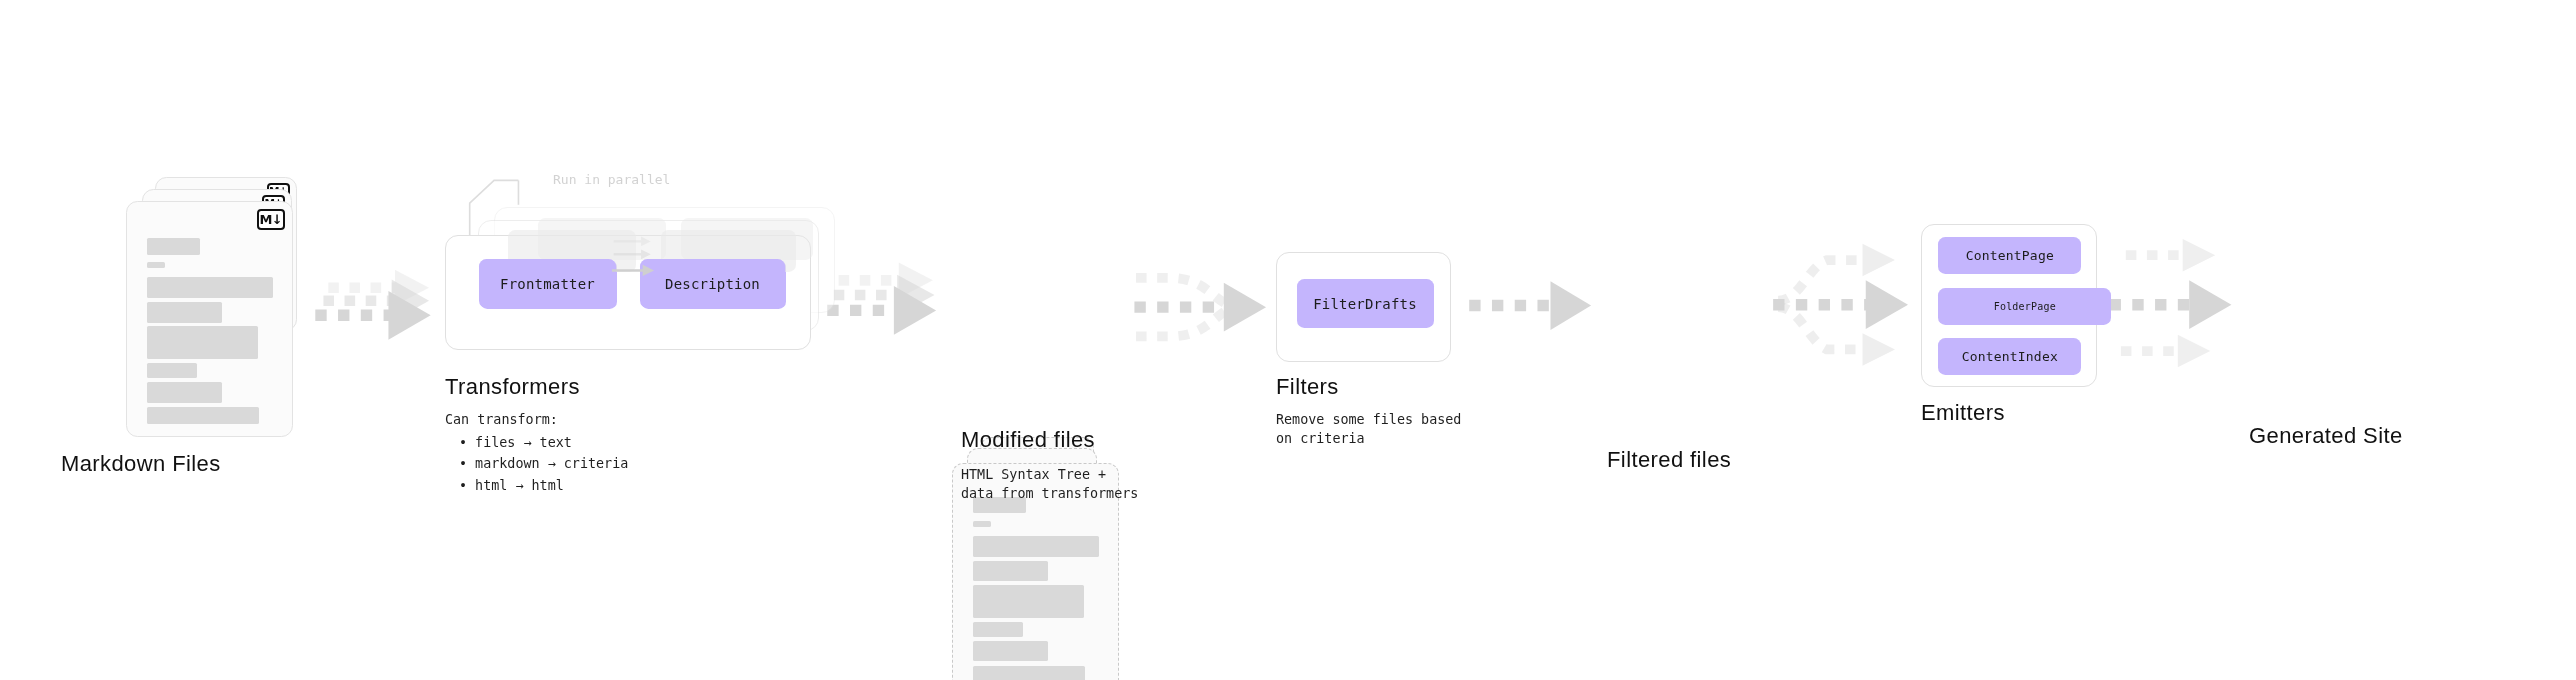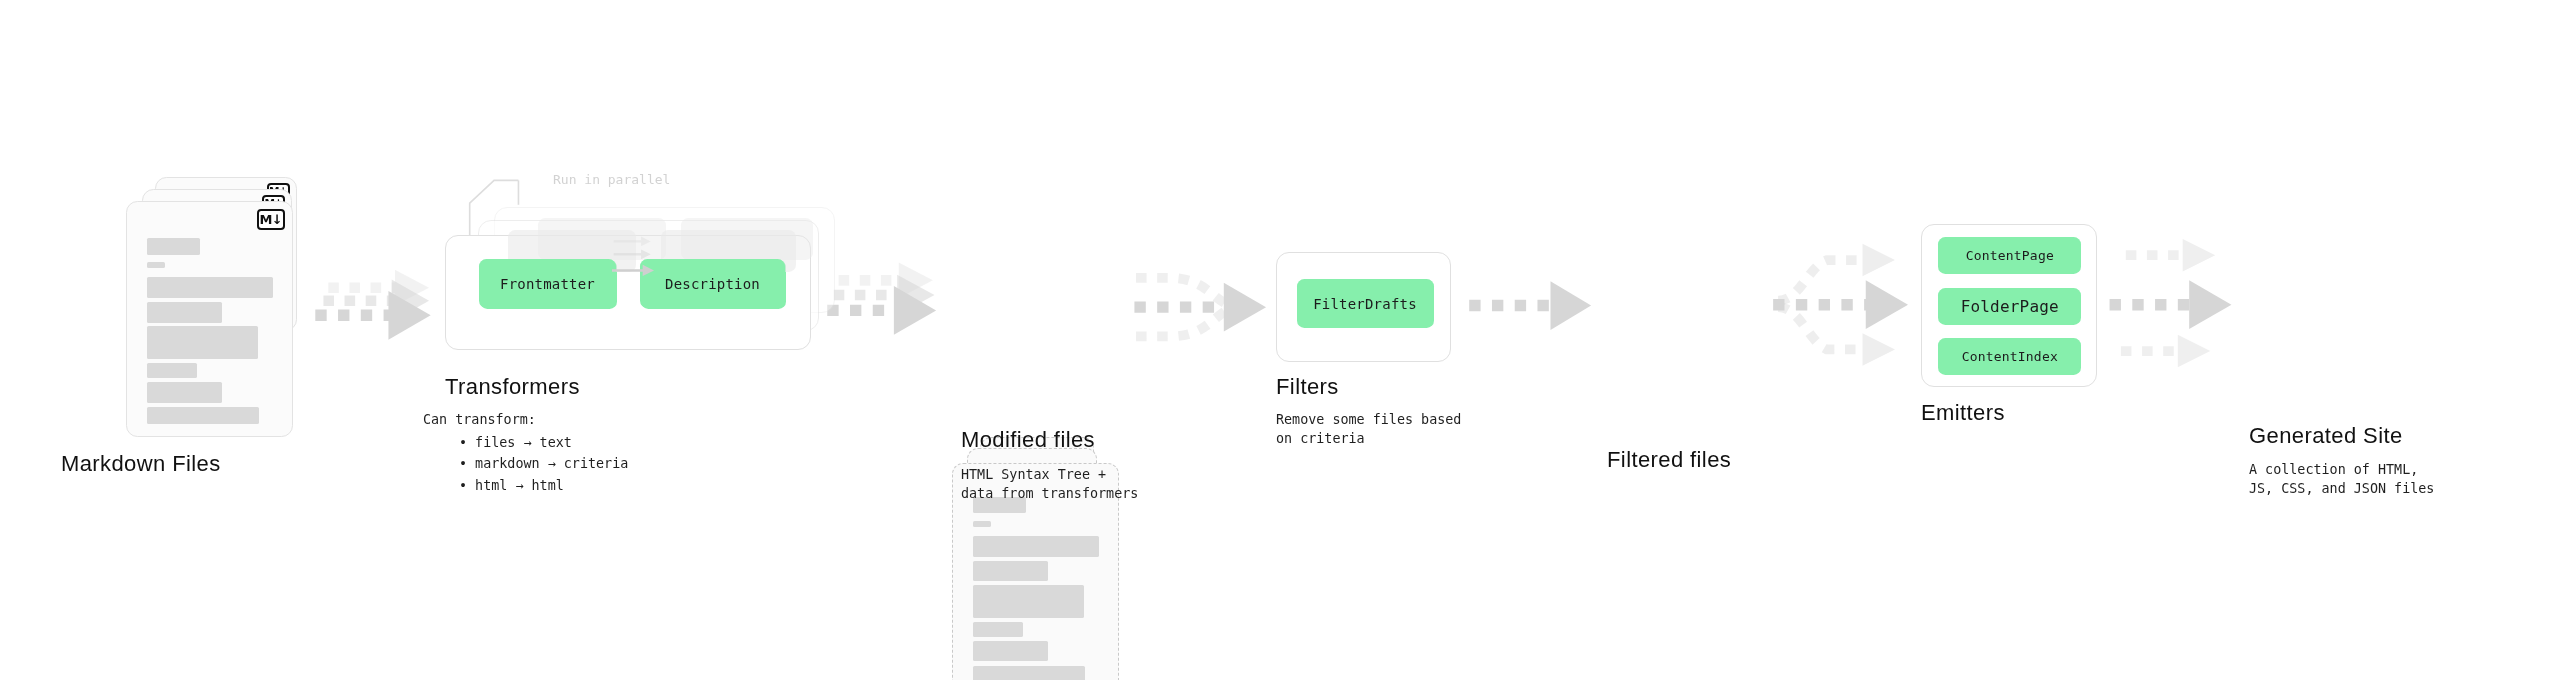--- a/index.html
+++ b/index.html
@@ -40,21 +40,21 @@
     font-weight:700;font-size:13px;line-height:1;color:#111;letter-spacing:-0.8px;
   }
   .md-badge.small{width:23px;height:17px;border-width:2px;font-size:10.6px;}
 
   
   .gbox{
     position:absolute;border:1.3px solid #e0e0e0;border-radius:13px;
     background:#ffffff;box-sizing:border-box;
   }
   .chip{
-    position:absolute;background:#86efac;border-radius:7.3px;
+    position:absolute;background:#c4b5fd;border-radius:7.3px;
     display:flex;align-items:center;justify-content:center;
     color:#1c1c1c;font-size:14px;letter-spacing:0.2px;
     font-family:"DejaVu Sans Mono","Liberation Mono",monospace;
     box-sizing:border-box;white-space:nowrap;
   }
   .chip.ghost{background:#e9e9e9;color:transparent;}
 
   
   .title{
     position:absolute;font-size:22px;color:#111;letter-spacing:0.4px;white-space:nowrap;
@@ -222,21 +222,21 @@
         <polygon points="36,24 48,30 36,36" fill="#d8d8d8"></polygon>
       </g>
       <g opacity="1">
         <line x1="0" y1="50" x2="40" y2="50" stroke="#cfcfcf" stroke-width="3"></line>
         <polygon points="38,43 52,50 38,57" fill="#cfcfcf"></polygon>
       </g>
     </svg>
   </div>
   <div class="parallel-label" style="left:553px;top:172px;">Run in parallel</div>
   <div class="title" style="left:445px;top:374px;">Transformers</div>
-  <div class="sub" style="left:423px;top:410px;">Can transform:</div>
+  <div class="sub" style="left:445px;top:410px;">Can transform:</div>
   <div class="bullets" style="left:459px;top:432px;">• files → text</div>
   <div class="bullets" style="left:459px;top:453px;">• markdown → criteria</div>
   <div class="bullets" style="left:459px;top:475px;">• html → html</div>
 
   <div class="node filestack" style="left:952px;top:177px;width:187px;height:260px;">
     <div class="sheet dashed s3" style="left:28px;top:0px;width:114px;height:49px;"></div>
     <div class="sheet dashed s2" style="left:14.6px;top:11.4px;width:130px;height:49px;"></div>
     <div class="sheet dashed s1" style="left:0px;top:26px;width:167px;height:234px;">
       <div class="sheet-body">
         <div class="bar" style="left:20.3px;top:32.5px;width:53px;height:16.3px;"></div>
@@ -261,24 +261,22 @@
   </div>
   <div class="title" style="left:1276px;top:374px;">Filters</div>
   <div class="sub" style="left:1276px;top:410px;">Remove some files based
 on criteria</div>
 
   <div class="title" style="left:1607px;top:427px;margin-top:20px;">Filtered files</div>
 
   <div class="node" style="left:1921px;top:224px;width:176px;height:163px;">
     <div class="gbox" style="left:0px;top:0px;width:176px;height:163px;">
       <div class="chip" style="left:16.3px;top:12.2px;width:143px;height:37px;font-size:13px;">ContentPage</div>
-      <div class="chip" style="left:16.3px;top:63px;width:143px;height:37px;font-size:16px;">FolderPage</div>
+      <div class="chip" style="left:16.3px;top:63px;width:173px;height:37px;font-size:10px;">FolderPage</div>
       <div class="chip" style="left:16.3px;top:113px;width:143px;height:37px;font-size:13px;">ContentIndex</div>
     </div>
   </div>
   <div class="title" style="left:1921px;top:400px;">Emitters</div>
 
   <div class="title" style="left:2249px;top:423px;">Generated Site</div>
-  <div class="sub" style="left:2249px;top:460px;">A collection of HTML,
-JS, CSS, and JSON files</div>
 
 </div>
 
 
 </body></html>

